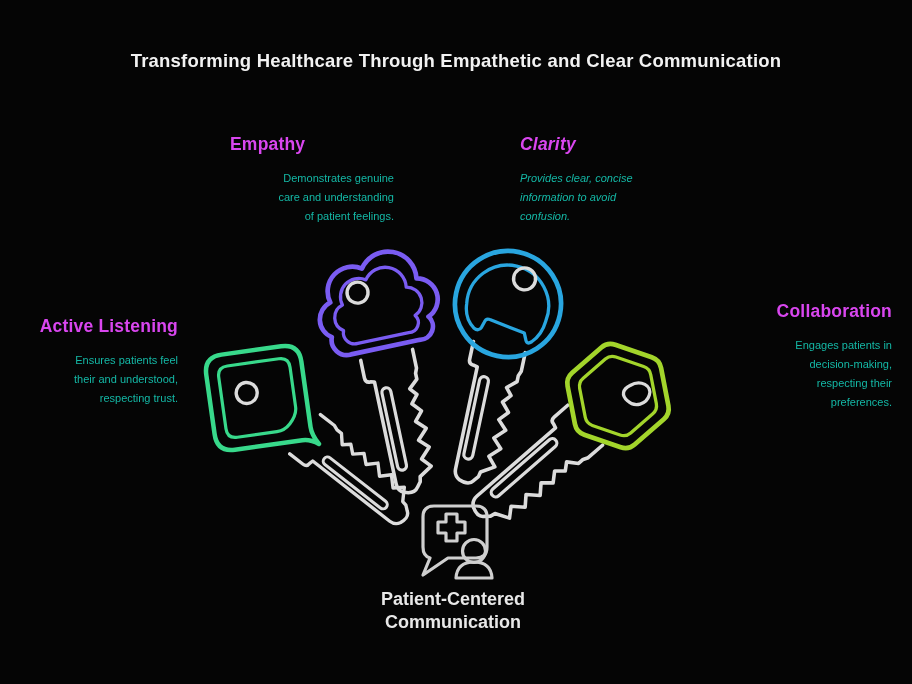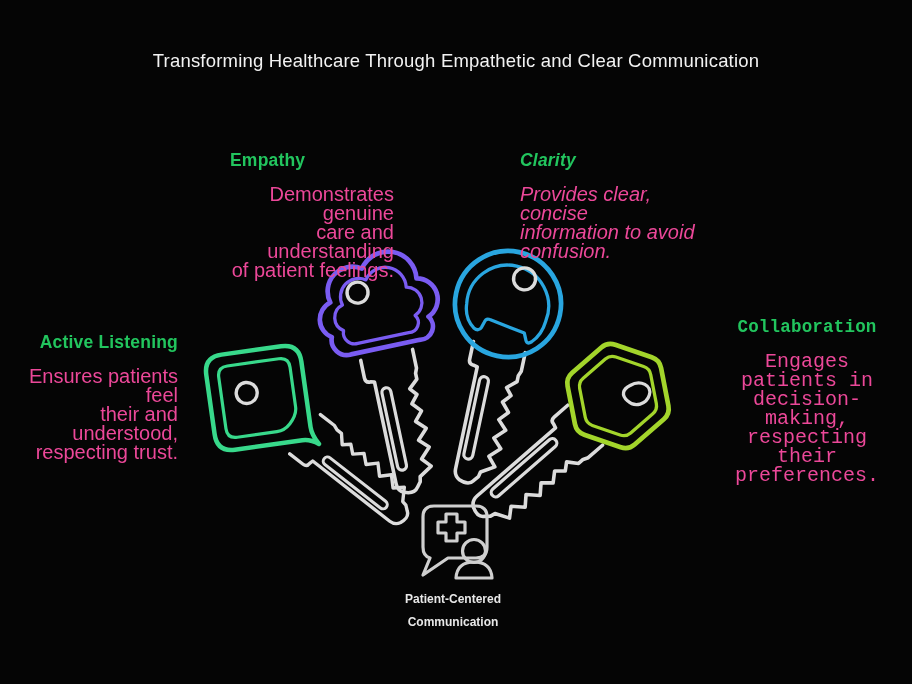--- a/index.html
+++ b/index.html
@@ -2,43 +2,43 @@
 <html><head>
 <meta charset="utf-8">
 <style>
   html,body{margin:0;padding:0;background:#050505;}
   .canvas{
     position:relative;width:912px;height:684px;overflow:hidden;
     background:#050505;font-family:"Liberation Sans",sans-serif;
   }
   .page-title{
     position:absolute;top:50px;left:0;width:912px;margin:0;
-    text-align:center;font-size:18.5px;font-weight:400;color:#f2f2f2;
+    text-align:center;font-size:18.5px;font-weight:700;color:#f2f2f2;
     letter-spacing:.2px;
   }
   .section{position:absolute;}
   .section h2{
-    margin:16px 0 14px 0;font-size:17.5px;font-weight:700;color:#22c55e;
+    margin:0 0 14px 0;font-size:17.5px;font-weight:700;color:#d946ef;
     line-height:22px;letter-spacing:.2px;
   }
-  .section .desc{font-size:20px;line-height:19px;color:#ec4899;}
+  .section .desc{font-size:11px;line-height:19px;color:#14b8a6;}
 
   .sec-empathy{left:230px;top:133px;width:164px;}
   .sec-empathy h2{text-align:left;}
   .sec-empathy .desc{text-align:right;}
 
   .sec-clarity{left:520px;top:133px;width:178px;text-align:left;font-style:italic;}
 
   .sec-active{left:28px;top:315px;width:150px;text-align:right;}
 
-  .sec-collab{left:722px;top:300px;width:170px;text-align:center;font-family:Liberation Mono, monospace;}
+  .sec-collab{left:722px;top:300px;width:170px;text-align:right;}
 
   .center-label{
     position:absolute;left:303px;top:588px;width:300px;margin:0;
-    text-align:center;font-size:12px;font-weight:700;color:#e8e8e8;
+    text-align:center;font-size:18px;font-weight:700;color:#e8e8e8;
     line-height:23px;
   }
   svg{position:absolute;left:0;top:0;}
   .keyart path,.keyart circle,.keyart rect,.keyart use{fill:none;}
 </style>
 </head>
 <body>
 
 <div class="canvas">
 

